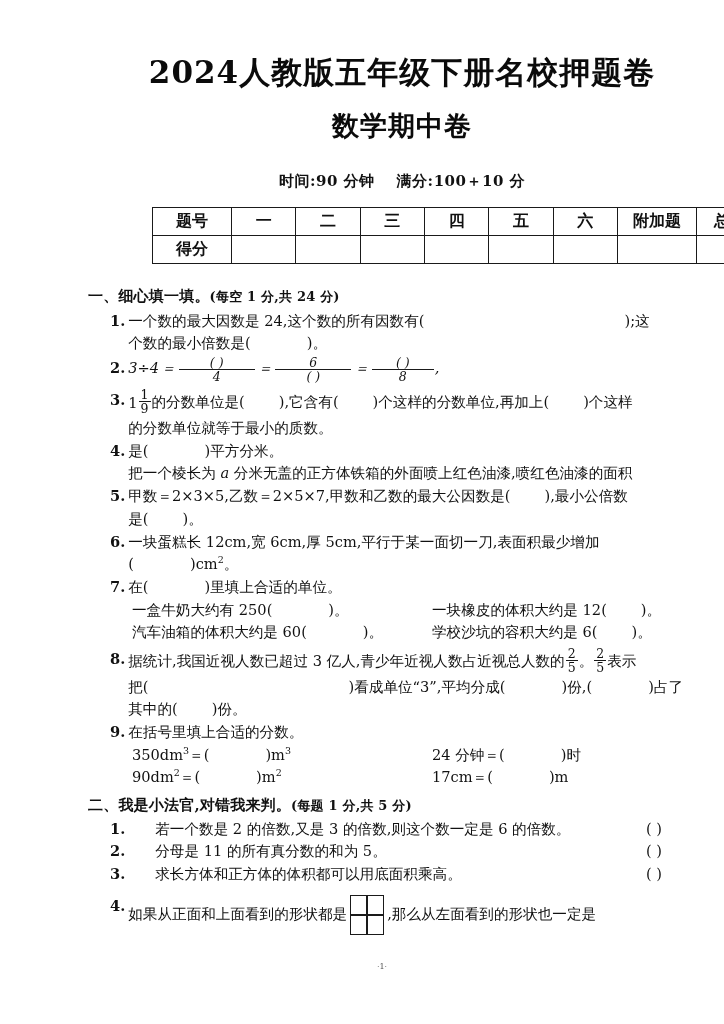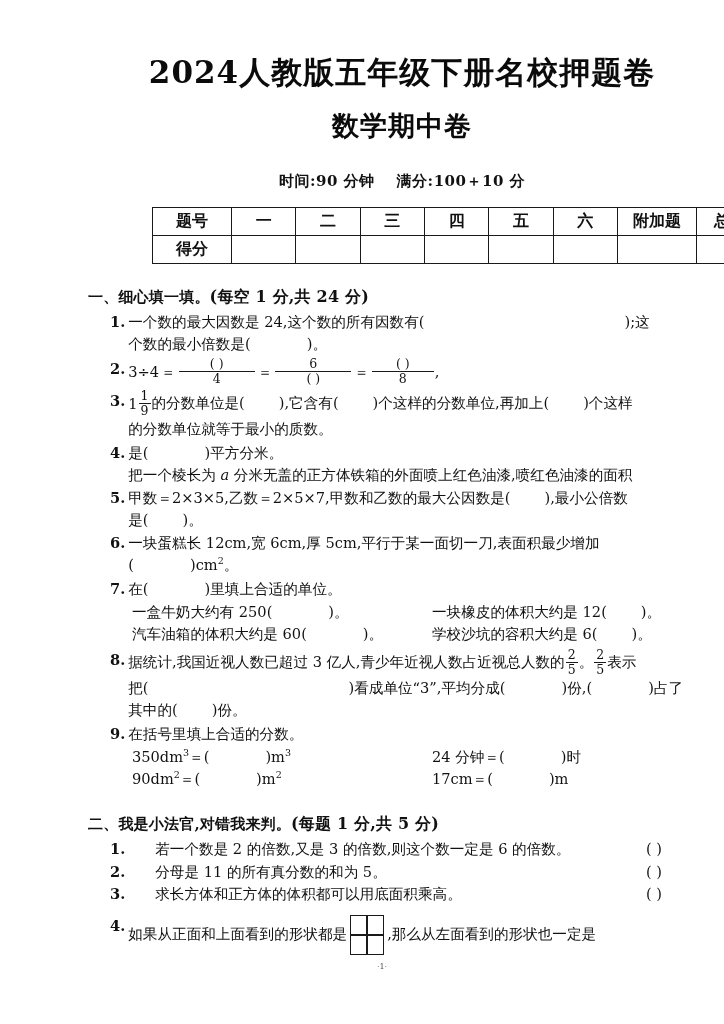--- a/index.html
+++ b/index.html
@@ -83,21 +83,21 @@
     padding: 14px 40px 0 48px;
     font-size: 14.6px;
     line-height: 1.52;
   }
   .section-title {
     font-weight: bold;
     font-size: 15px;
     margin: 7px 0 2px 0;
     letter-spacing: 0.2px;
   }
-  .section-title .pts { font-size: 16px; font-weight: bold; }
+  .section-title .pts { font-size: 13px; font-weight: bold; }
 
   .q {
     display: flex;
     margin: 1px 0 1px 0;
     padding-left: 22px;
   }
   .q-num {
     flex: 0 0 auto;
     font-weight: bold;
     padding-right: 3px;
@@ -132,23 +132,23 @@
 
   .mixed {
     display: inline-flex;
     align-items: center;
     vertical-align: middle;
   }
   .mixed .whole { font-size: 14.6px; }
 
   .eqrow {
     display: flex;
-    align-items: center;
     flex-wrap: nowrap;
     font-size: 14.6px;
+    font-style: italic;
   }
   .eqrow .op { padding: 0 2px; }
 
   
   .subrow {
     display: flex;
     padding-left: 22px;
     align-items: flex-end;
   }
   .subrow .cellA { flex: 0 0 300px; }
@@ -362,21 +362,21 @@
     </div>
     <div class="subrow" style="padding-left:44px;">
       <span class="cellA"><span>350dm</span><sup class="sp">3</sup><span>＝(</span><span class="blank-m"></span><span>)m</span><sup class="sp">3</sup></span>
       <span class="cellB"><span>24 分钟</span><span>＝(</span><span class="blank-m"></span><span>)时</span></span>
     </div>
     <div class="subrow" style="padding-left:44px;">
       <span class="cellA"><span>90dm</span><sup class="sp">2</sup><span>＝(</span><span class="blank-m"></span><span>)m</span><sup class="sp">2</sup></span>
       <span class="cellB"><span>17cm</span><span>＝(</span><span class="blank-m"></span><span>)m</span></span>
     </div>
 
-    <div class="section-title" style="margin-top:22px;">
+    <div class="section-title" style="margin-top:5px;">
       <span>二、我是小法官,对错我来判。</span><span class="pts">(每题 1 分,共 5 分)</span>
     </div>
 
     <div class="tf">
       <span class="tf-num">1.</span>
       <span class="tf-text">若一个数是 2 的倍数,又是 3 的倍数,则这个数一定是 6 的倍数。</span>
       <span class="tf-brackets">(        )</span>
     </div>
     <div class="tf">
       <span class="tf-num">2.</span>

